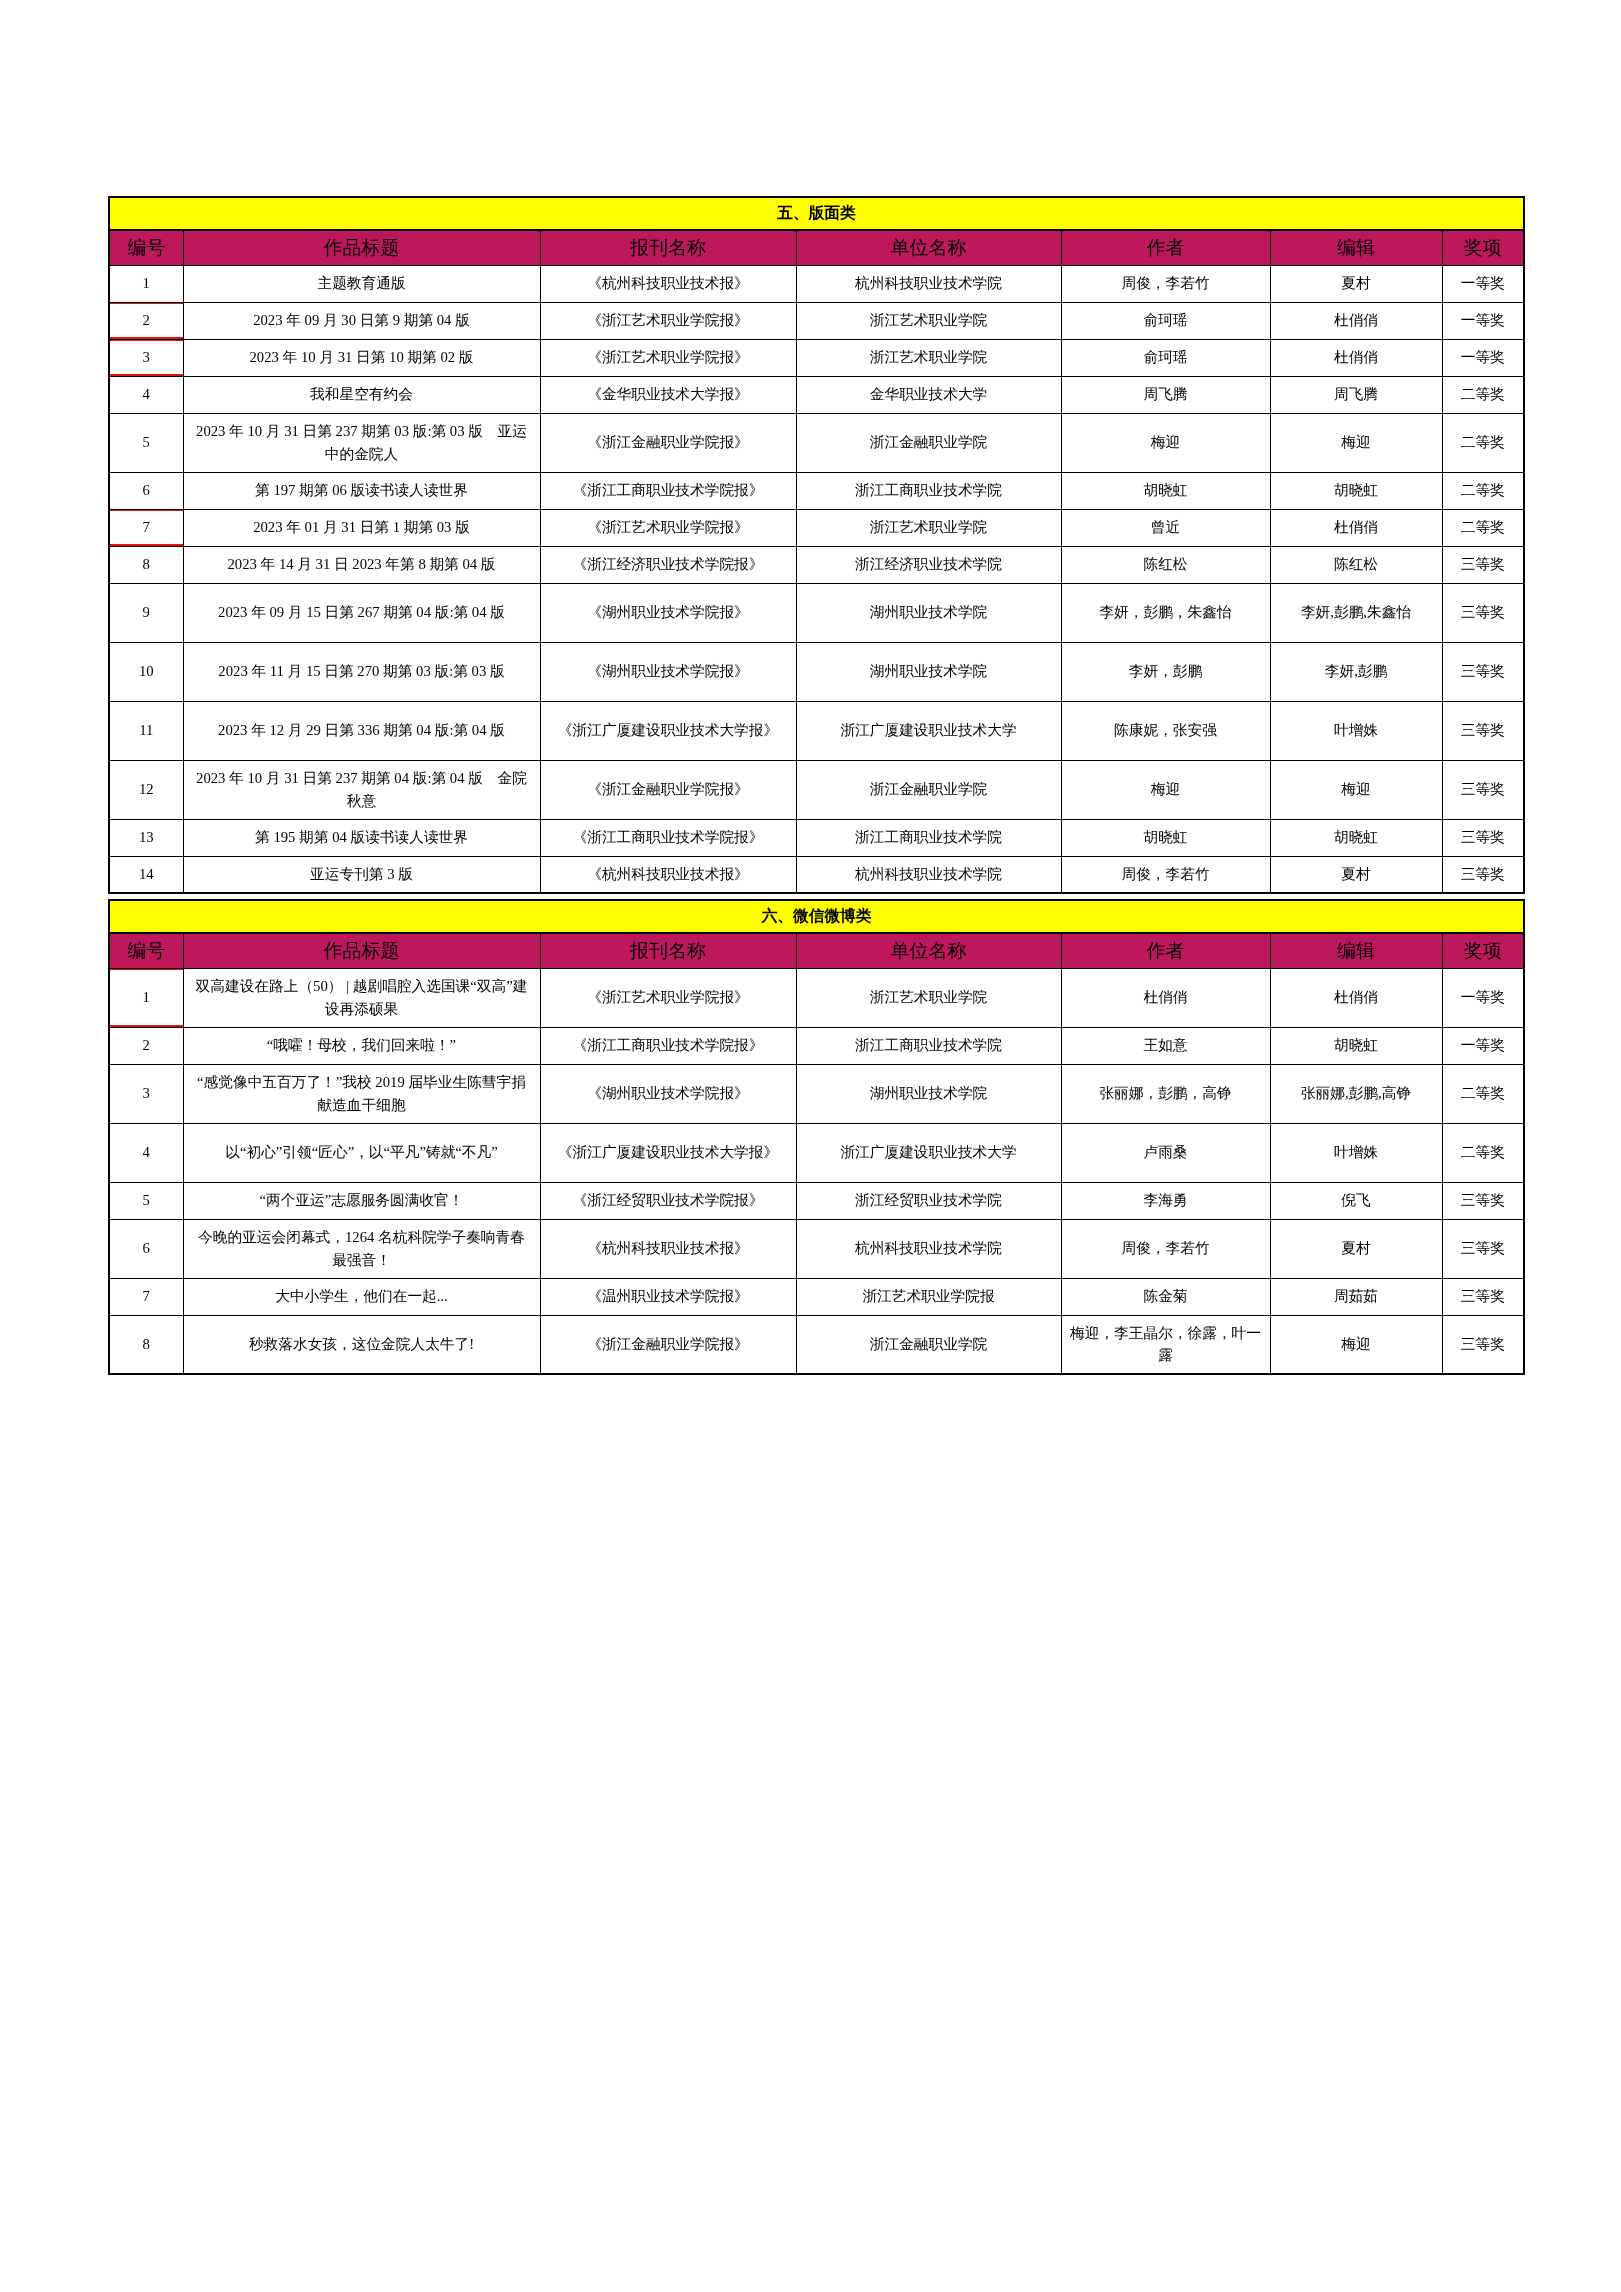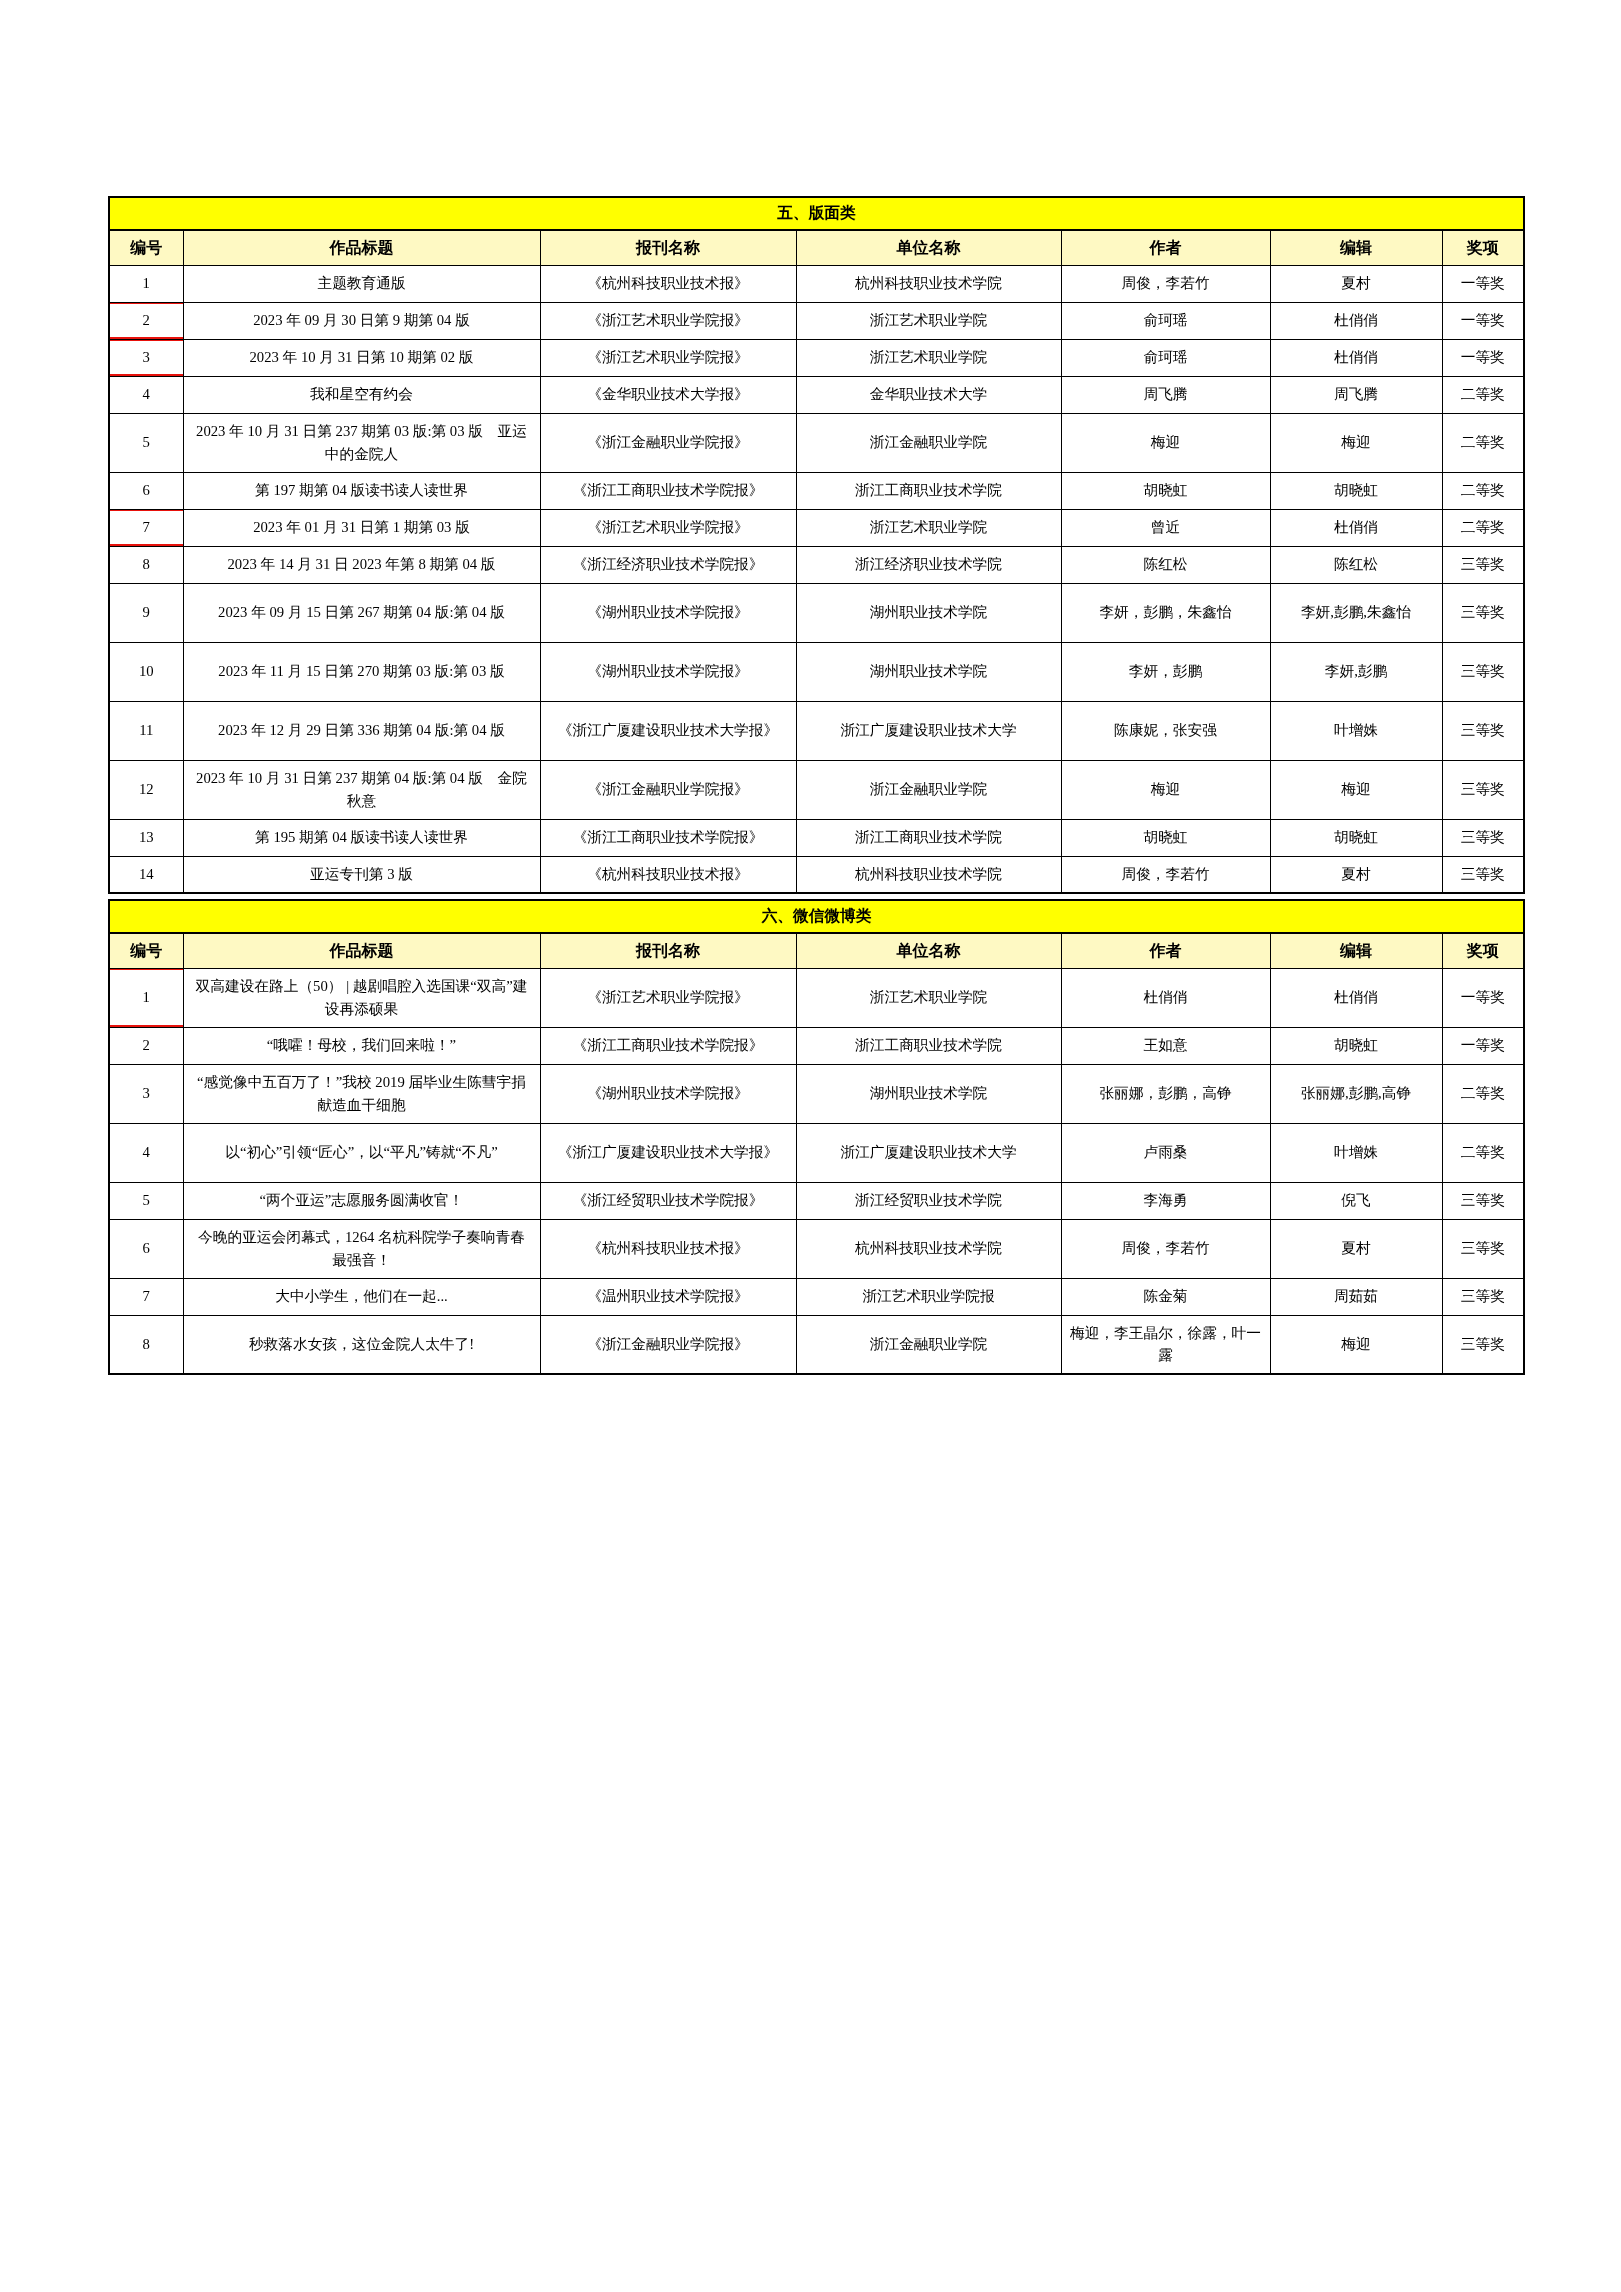--- a/index.html
+++ b/index.html
@@ -32,22 +32,22 @@
   tr.band th{
     background:var(--title-bg);
     height:33px;
     font-family:"Liberation Sans","DejaVu Sans",sans-serif;
     font-weight:bold;font-size:15.7px;
     border-bottom:2px solid var(--line);
   }
   thead tr.cols th{
     height:35px;
     font-family:"Liberation Sans","DejaVu Sans",sans-serif;
-    font-weight:bold;font-size:16px;
-    background:#fef9c3;
+    font-weight:normal;font-size:19px;
+    background:#be185d;
   }
   tbody tr{height:37px;}
   
   #t0 tbody tr:nth-child(5),
   #t0 tbody tr:nth-child(9),
   #t0 tbody tr:nth-child(10),
   #t0 tbody tr:nth-child(11),
   #t0 tbody tr:nth-child(12),
   #t1 tbody tr:nth-child(1),
   #t1 tbody tr:nth-child(3),
@@ -136,21 +136,21 @@
             <td><span class="cell-text">5</span></td>
             <td><span class="cell-text">2023 年 10 月 31 日第 237 期第 03 版:第 03 版　亚运中的金院人</span></td>
             <td><span class="cell-text">《浙江金融职业学院报》</span></td>
             <td><span class="cell-text">浙江金融职业学院</span></td>
             <td><span class="cell-text">梅迎</span></td>
             <td><span class="cell-text">梅迎</span></td>
             <td><span class="cell-text">二等奖</span></td>
           </tr>
           <tr>
             <td><span class="cell-text">6</span></td>
-            <td><span class="cell-text">第 197 期第 04 版读书读人读世界</span></td>
+            <td><span class="cell-text">第 197 期第 06 版读书读人读世界</span></td>
             <td><span class="cell-text">《浙江工商职业技术学院报》</span></td>
             <td><span class="cell-text">浙江工商职业技术学院</span></td>
             <td><span class="cell-text">胡晓虹</span></td>
             <td><span class="cell-text">胡晓虹</span></td>
             <td><span class="cell-text">二等奖</span></td>
           </tr>
           <tr>
             <td><span class="redbox"></span><span class="cell-text">7</span></td>
             <td><span class="cell-text">2023 年 01 月 31 日第 1 期第 03 版</span></td>
             <td><span class="cell-text">《浙江艺术职业学院报》</span></td>

